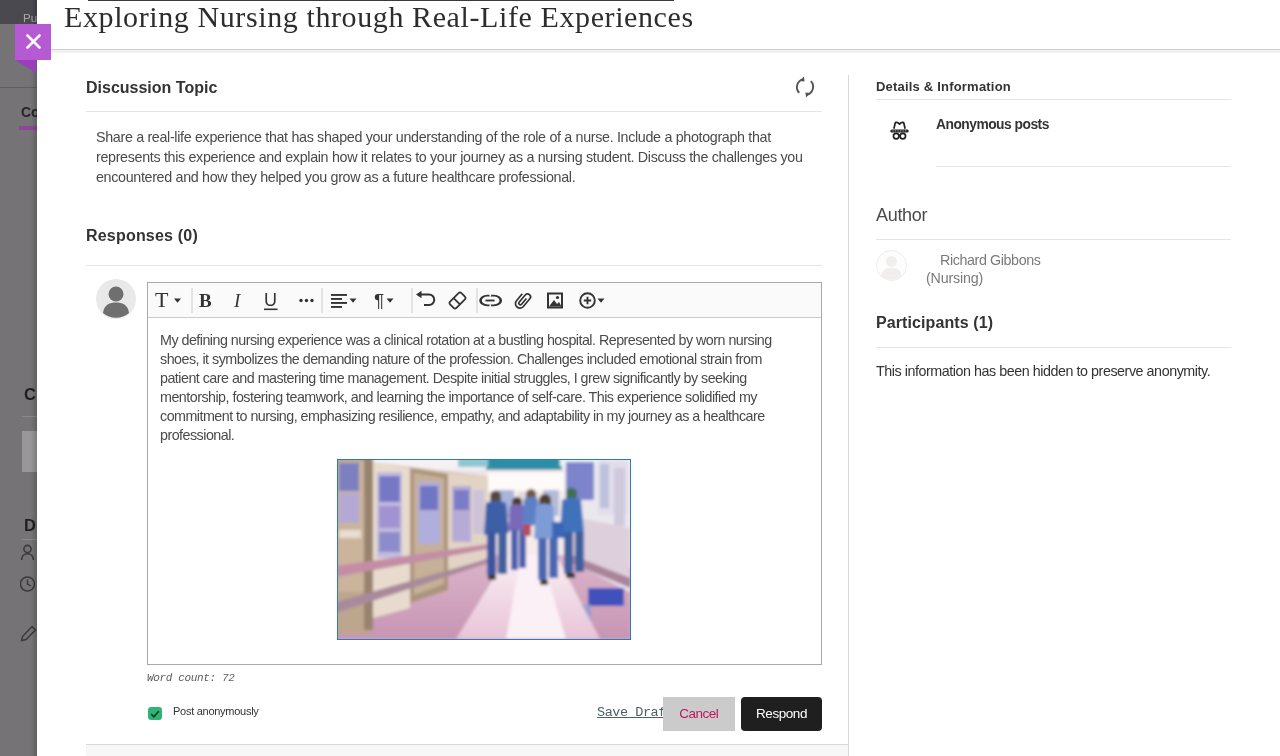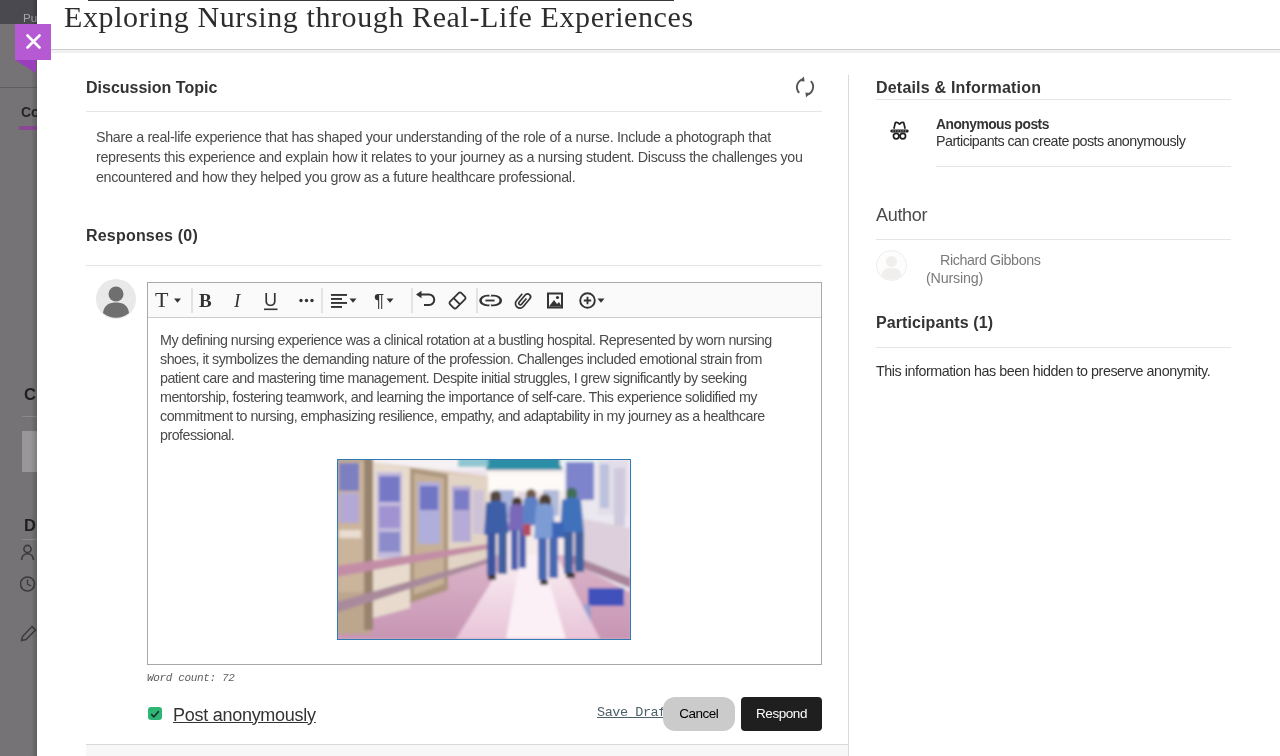--- a/index.html
+++ b/index.html
@@ -246,43 +246,42 @@
     </g>
   </svg>
   </div>
 
   <div class="abs" style="left:147px;top:672px;font-size:11px;letter-spacing:-0.35px;font-style:italic;color:#5c5c5c;font-family:Liberation Mono, monospace;">Word count: 72</div>
 
   <div class="abs" style="left:148px;top:706.5px;width:13.5px;height:13.5px;background:#2eb576;border-radius:3px;"></div>
   <svg class="abs" style="left:148px;top:706.5px;" width="14" height="14" viewBox="0 0 14 14">
     <path d="M3.2 7.2 L5.8 9.8 L10.8 4.2" fill="none" stroke="#17342a" stroke-width="1.7"></path>
   </svg>
-  <div class="abs" style="left:173px;top:704.5px;font-size:18px;letter-spacing:-0.27px;color:#333;text-decoration:underline;">Post anonymously</div>
+  <div class="abs" style="left:173px;top:704.5px;font-size:11px;letter-spacing:-0.27px;color:#333;">Post anonymously</div>
 
   <div class="abs" style="left:597px;top:704.5px;font-size:13.5px;letter-spacing:-0.45px;color:#4d6069;text-decoration:underline;font-family:Liberation Mono, monospace;">Save Draft</div>
-  <div class="abs" style="left:663px;top:697px;width:71.5px;height:33.5px;background:#cccbcc;border-radius:12px;font-size:13.5px;letter-spacing:-0.5px;color:#000000;text-align:center;line-height:33.5px;">Cancel</div>
+  <div class="abs" style="left:663px;top:697px;width:71.5px;height:33.5px;background:#cccbcc;border-radius:0;font-size:13.5px;letter-spacing:-0.5px;color:#be185d;text-align:center;line-height:33.5px;">Cancel</div>
   <div class="abs" style="left:741px;top:697px;width:81px;height:33.5px;background:#1f1f1f;border-radius:4px;font-size:13.5px;letter-spacing:-0.45px;color:#fff;text-align:center;line-height:33.5px;">Respond</div>
 
   <div class="abs" style="left:86px;top:744px;width:762px;height:12px;background:#f7f7f7;border-top:1px solid #d9d9d9;box-sizing:border-box;"></div>
 
   <div class="abs" style="left:848px;top:75px;width:1px;height:681px;background:#d9d9d9;"></div>
 
-  <div class="abs" style="left:876px;top:78.5px;font-size:16px;font-weight:600;color:#333;letter-spacing:0.2px;text-align:right;">Details &amp; Information</div>
+  <div class="abs" style="left:876px;top:78.5px;font-size:13px;font-weight:600;color:#333;letter-spacing:0.2px;text-align:right;">Details &amp; Information</div>
   <div class="hr" style="left:876px;top:99px;width:355px;"></div>
 
   <svg class="abs" style="left:889px;top:120px;" width="21" height="20" viewBox="0 0 21 20">
     <path d="M4.9 8.8 L6.15 3.2 Q6.4 2.1 7.45 2.35 L8.35 2.55 Q9.35 2.8 9.8 3.5 Q10.15 4.05 10.5 4.05 Q10.85 4.05 11.2 3.5 Q11.65 2.8 12.65 2.55 L13.55 2.35 Q14.6 2.1 14.85 3.2 L16.1 8.8" fill="none" stroke="#1f1f1f" stroke-width="1.7" stroke-linejoin="round"></path>
     <rect x="1.3" y="9.4" width="18.4" height="3.1" rx="1.5" fill="#1f1f1f"></rect>
     <line x1="3.4" y1="10.95" x2="17.6" y2="10.95" stroke="#fff" stroke-width="0.7" stroke-dasharray="1.3 1.2"></line>
     <circle cx="7.2" cy="16.1" r="2.75" fill="none" stroke="#1f1f1f" stroke-width="1.7"></circle>
     <circle cx="13.8" cy="16.1" r="2.75" fill="none" stroke="#1f1f1f" stroke-width="1.7"></circle>
     <path d="M9.6 15.5 Q10.5 14.8 11.4 15.5" fill="none" stroke="#1f1f1f" stroke-width="1.3"></path>
   </svg>
   <div class="abs" style="left:936px;top:117px;font-size:13.8px;font-weight:600;letter-spacing:-0.5px;color:#333;">Anonymous posts</div>
-  <div class="abs" style="left:936px;top:133px;font-size:14.3px;letter-spacing:-0.55px;color:#333;">Participants can create posts anonymously</div>
   <div class="hr" style="left:936px;top:166px;width:295px;"></div>
 
   <div class="abs" style="left:876px;top:205px;font-size:18px;font-weight:400;letter-spacing:-0.3px;color:#4a4a4a;text-align:center;">Author</div>
   <div class="hr" style="left:876px;top:239px;width:355px;"></div>
 
   <svg class="abs" style="left:876px;top:250px;" width="31" height="31" viewBox="0 0 31 31">
     <circle cx="15.5" cy="15.5" r="15" fill="#fdfdfd" stroke="#ededed" stroke-width="1"></circle>
     <circle cx="15.5" cy="11.5" r="5.5" fill="#f1eeee"></circle>
     <path d="M5.5 26 C6 19.5 10.5 18 15.5 18 C20.5 18 25 19.5 25.5 26 A15 15 0 0 1 5.5 26 Z" fill="#f1eeee"></path>
   </svg>

